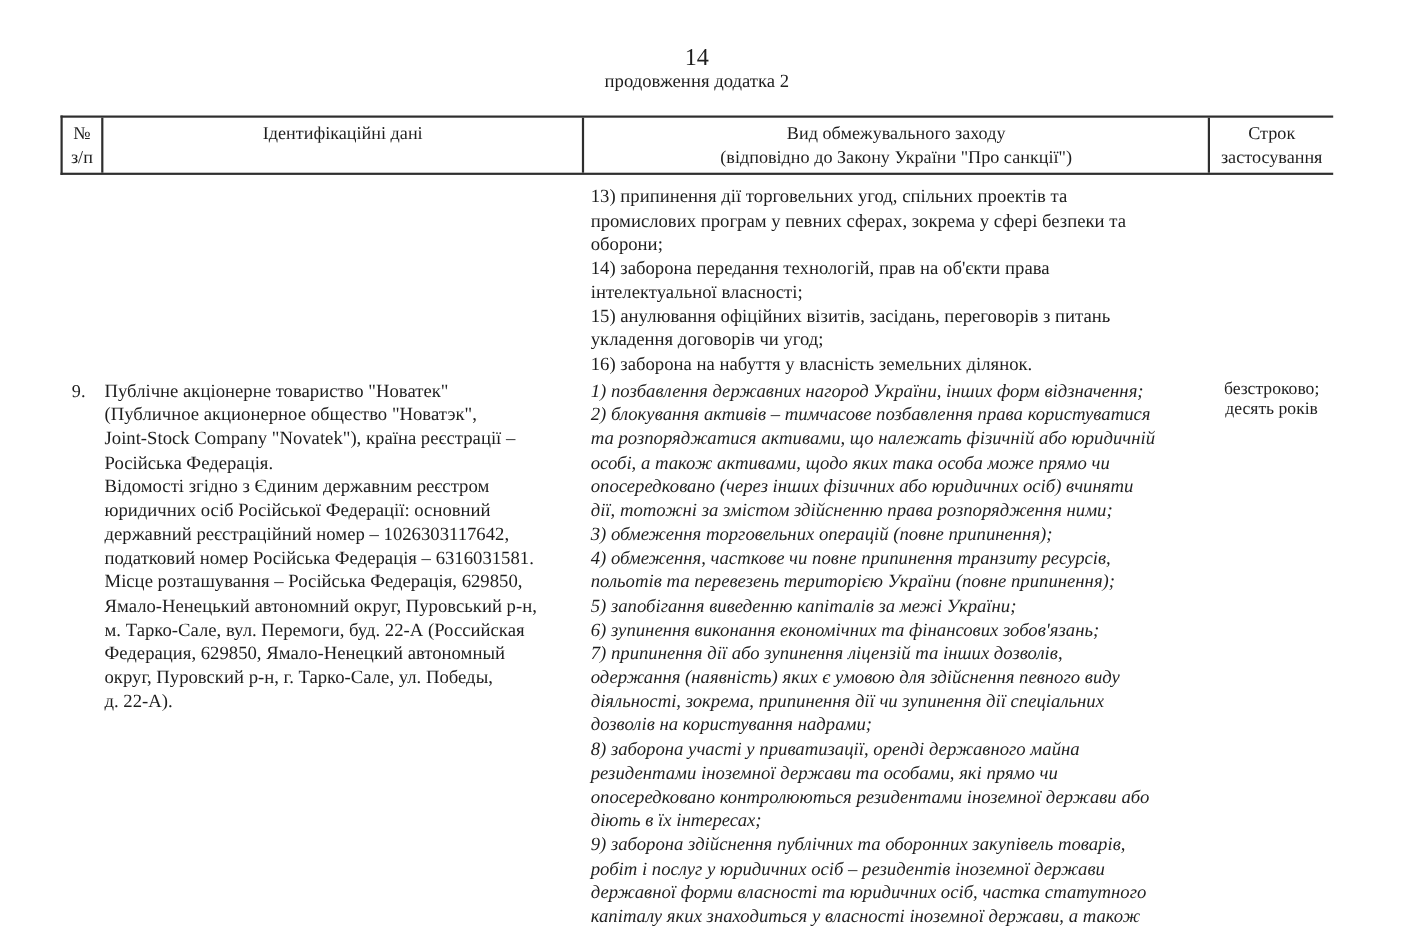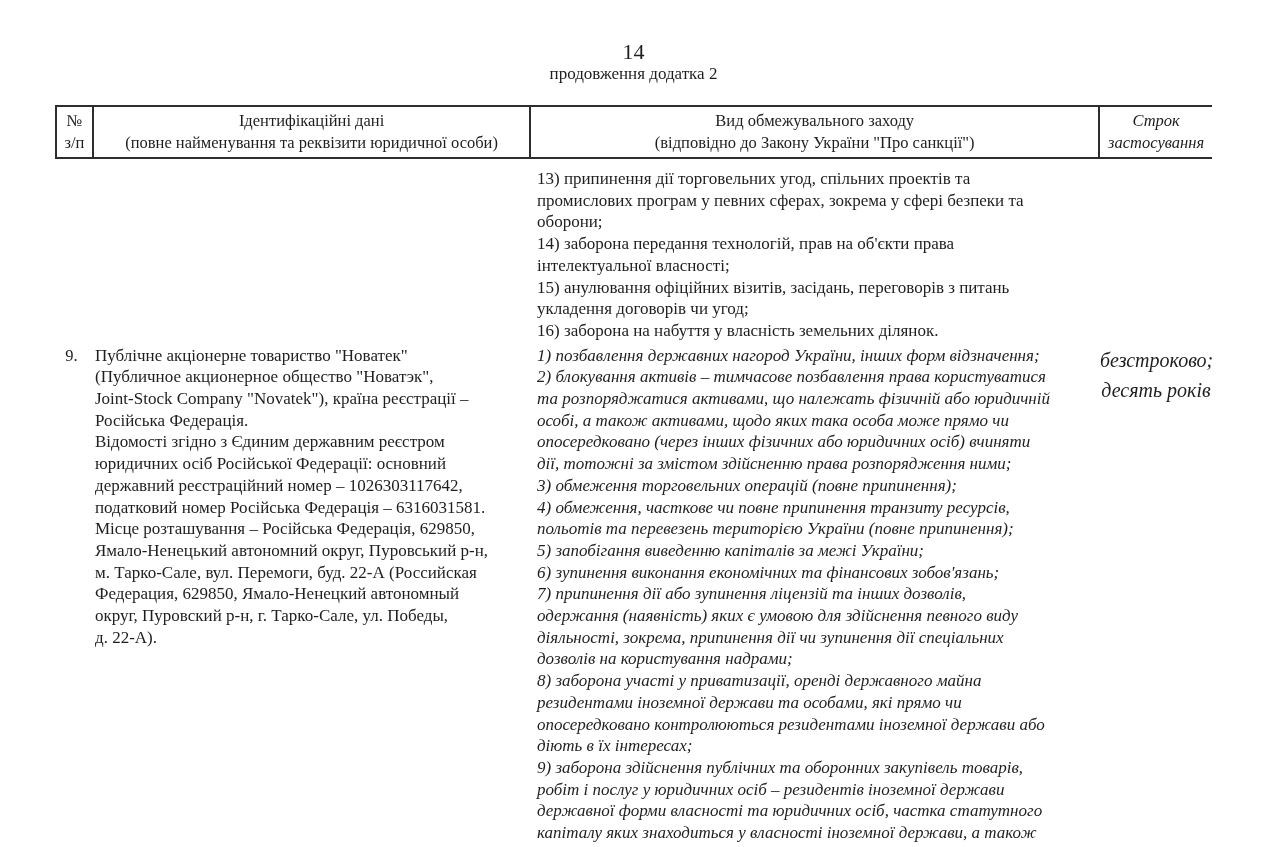--- a/index.html
+++ b/index.html
@@ -25,21 +25,21 @@
   .thead {
     display: flex;
     border: 2px solid #2e2e2e;
     border-right: none;
     box-sizing: border-box;
   }
   .cell { box-sizing: border-box; flex-shrink: 1; }
   .c1 { width: 37px; }
   .c2 { width: 438px; }
   .c3 { width: 570px; }
-  .c4 { width: 112px; font-style: italic; }
+  .c4 { width: 112px; }
   .thead .cell {
     text-align: center;
     padding: 3px 2px 4px 2px;
     font-size: 16.5px; line-height: 21.5px;
   }
   .thead .c1, .thead .c2, .thead .c3 { border-right: 2px solid #2e2e2e; }
   .trow { display: flex; }
   .body-text {
     font-size: 17px; line-height: 21.7px;
     white-space: pre;
@@ -47,21 +47,21 @@
   .row1 .c3 { padding: 9px 4px 0 7px; }
   .row2 { margin-top: 3px; }
   .row2 .c1 {
     text-align: center; padding-right: 4px;
     font-size: 16.5px; line-height: 21.7px;
   }
   .row2 .c2 { padding-left: 3px; }
   .row2 .c3 { padding-left: 7px; font-style: italic; }
   .term-cell {
     text-align: center;
-    font-size: 20px; line-height: 30px;
+    font-size: 16px; line-height: 18px;
     white-space: pre;
   }
   .bold { font-weight: normal; }
 </style>
 </head>
 <body>
 
 <div>
 
   <div class="page-number">14</div>
@@ -70,21 +70,20 @@
 
   <div class="sanctions-table">
 
     <div class="thead">
       <div class="cell c1">
         <div>№</div>
         <div>з/п</div>
       </div>
       <div class="cell c2">
         <div>Ідентифікаційні дані</div>
-        <div>(повне найменування та реквізити юридичної особи)</div>
       </div>
       <div class="cell c3">
         <div>Вид обмежувального заходу</div>
         <div>(відповідно до Закону України "Про санкції")</div>
       </div>
       <div class="cell c4">
         <div>Строк</div>
         <div>застосування</div>
       </div>
     </div>

